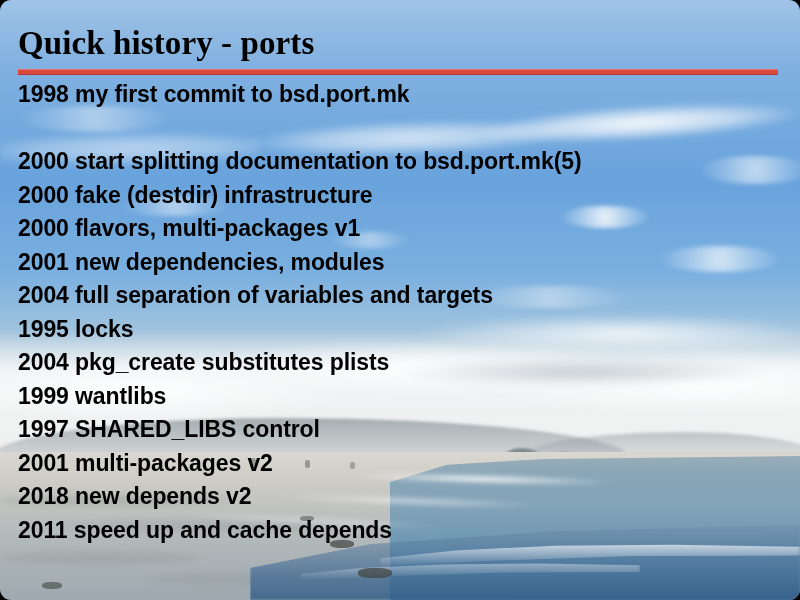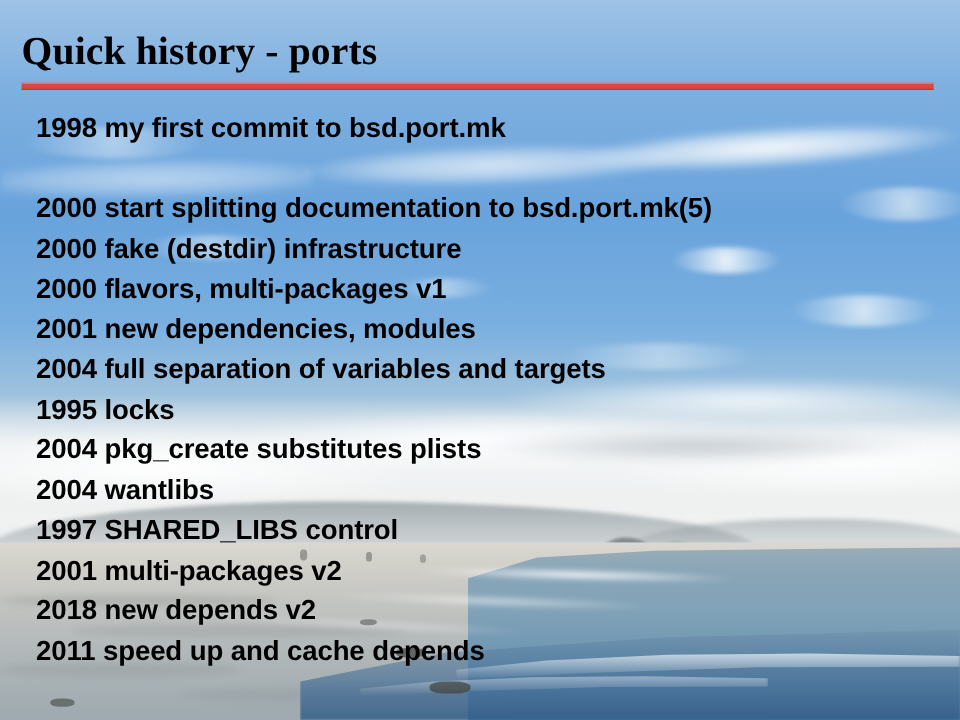--- a/index.html
+++ b/index.html
@@ -6,20 +6,21 @@
     margin: 0;
     padding: 0;
     background: #000;
   }
   #slide {
     position: relative;
     width: 800px;
     height: 600px;
     overflow: hidden;
     font-family: "Liberation Sans", sans-serif;
+    border-radius: 11px;
     -webkit-font-smoothing: antialiased;
   }
 
   
   .bg-photo {
     position: absolute;
     inset: 0;
     overflow: hidden;
   }
   
@@ -256,21 +257,21 @@
     background: #d8483c;
     border-top: 1px solid #e8746a;
     border-bottom: 1px solid #b93a30;
     box-sizing: border-box;
   }
   .bullet-list {
     position: absolute;
     left: 18px;
     top: 78px;
     width: 770px;
-    margin: 12px;
+    margin: 0;
     padding: 0;
     list-style: none;
   }
   .bullet-list li {
     height: 33.5px;
     line-height: 33.5px;
     font-family: "Liberation Sans", sans-serif;
     font-weight: bold;
     font-size: 23px;
     color: #000000;
@@ -345,21 +346,21 @@
     <ul class="bullet-list">
       <li>1998 my first commit to bsd.port.mk</li>
       <li class="spacer"></li>
       <li>2000 start splitting documentation to bsd.port.mk(5)</li>
       <li>2000 fake (destdir) infrastructure</li>
       <li>2000 flavors, multi-packages v1</li>
       <li>2001 new dependencies, modules</li>
       <li>2004 full separation of variables and targets</li>
       <li>1995 locks</li>
       <li>2004 pkg_create substitutes plists</li>
-      <li>2004 wantlibs</li>
+      <li>1999 wantlibs</li>
       <li>1997 SHARED_LIBS control</li>
       <li>2001 multi-packages v2</li>
       <li>2018 new depends v2</li>
       <li>2011 speed up and cache depends</li>
     </ul>
   </div>
 
 </div>
 
 </body></html>

